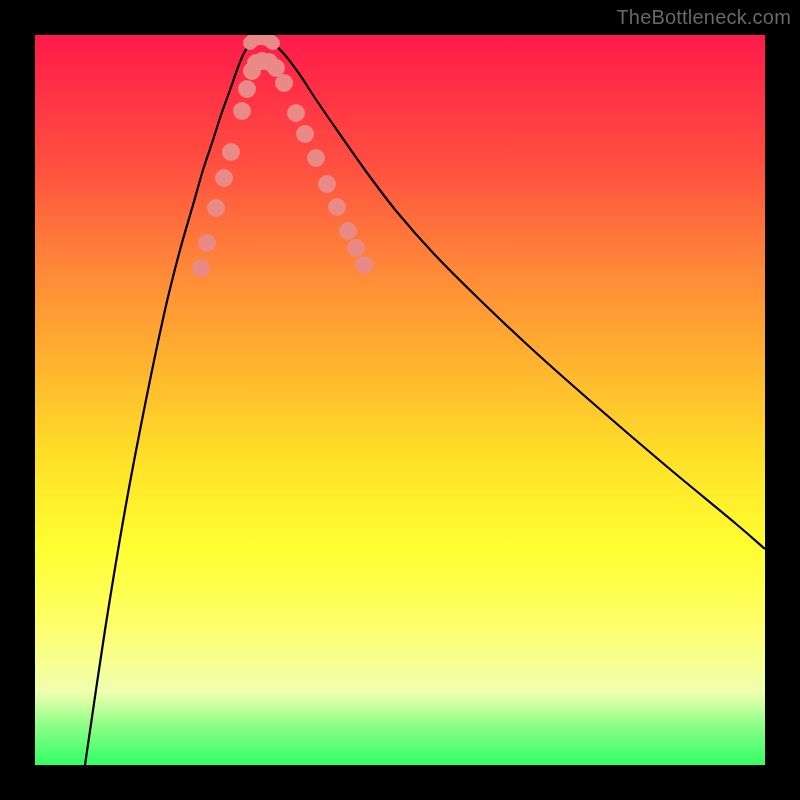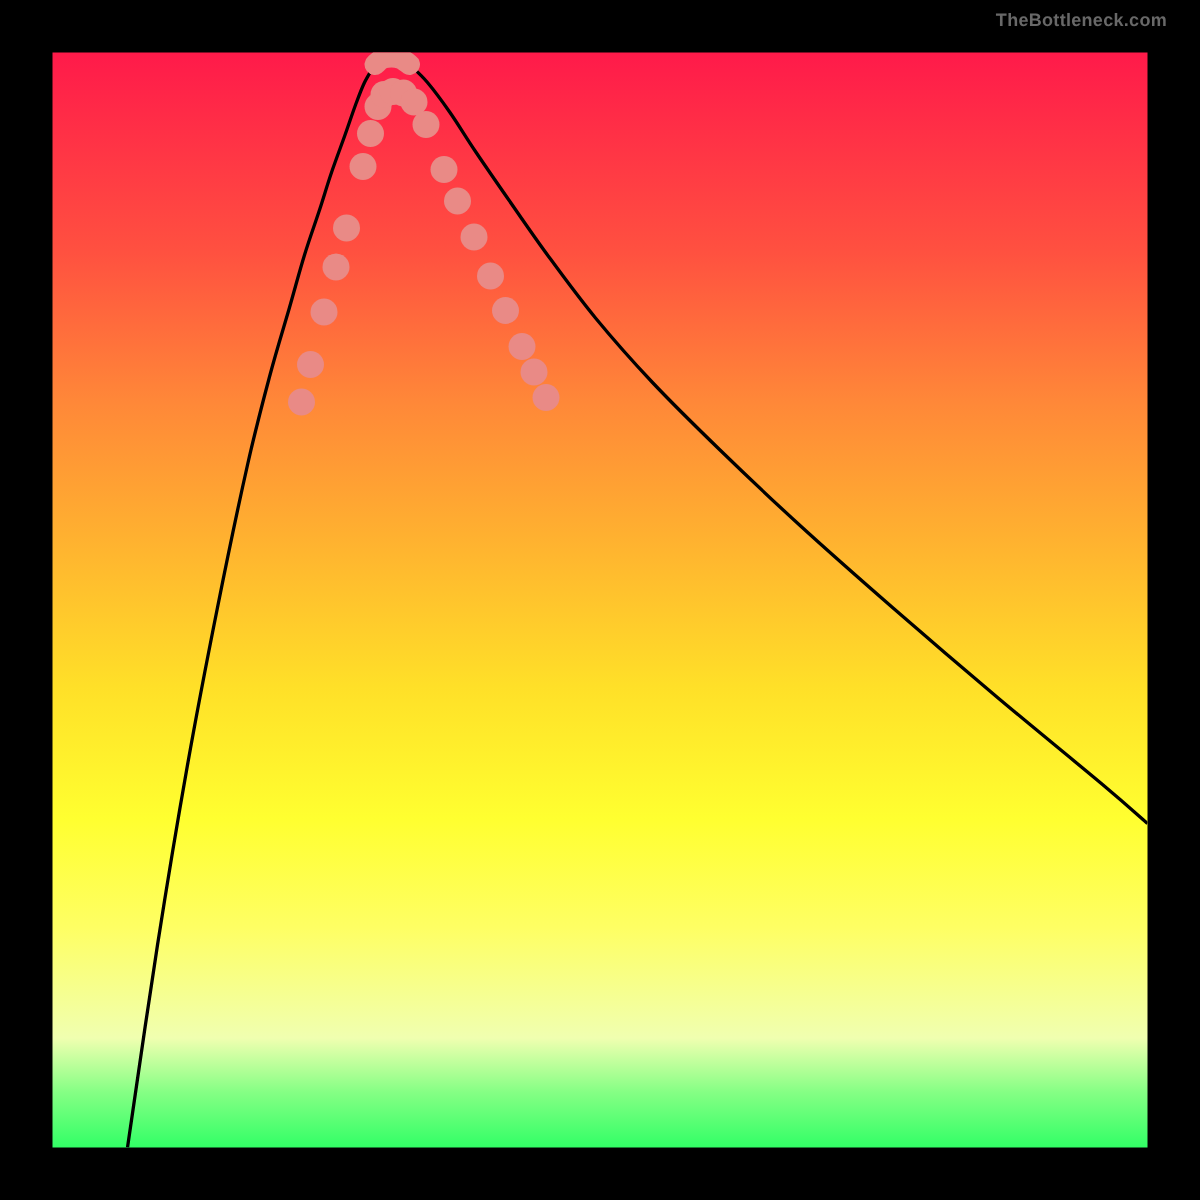--- a/index.html
+++ b/index.html
@@ -26,24 +26,24 @@
       #ffff30 70%,
       #feff64 80%,
       #f0ffb0 90%,
       #84ff84 95%,
       #32ff66 100%
     );
   }
   .watermark {
     position: absolute;
     top: 6px;
-    right: 22px;
+    right: 9px;
     color: #686868;
-    font-size: 12px;
-    font-weight: 700;
+    font-size: 20px;
+    font-weight: 400;
     letter-spacing: 0.2px;
   }
   svg.curve-layer {
     position: absolute;
     left: 35px;
     top: 35px;
     width: 730px;
     height: 730px;
   }
 </style>

